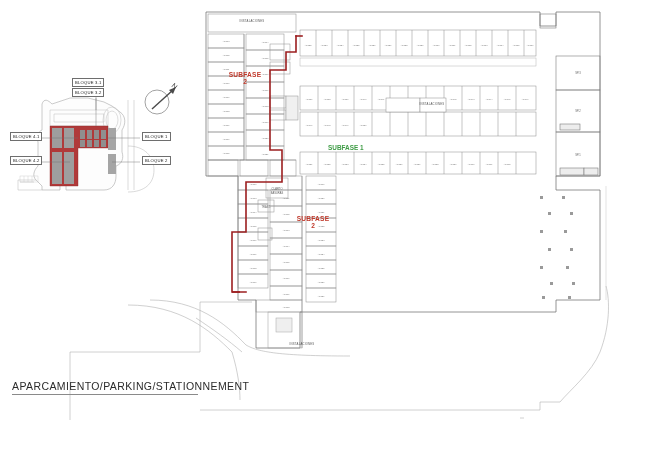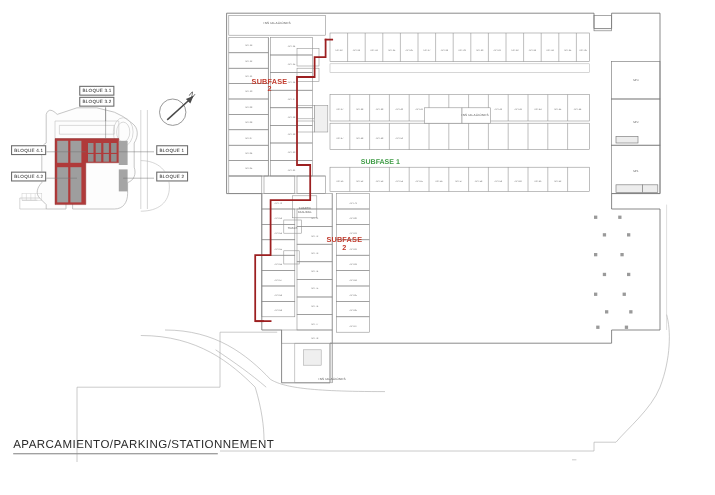--- a/index.html
+++ b/index.html
@@ -7,21 +7,21 @@
   body{
     width:650px;height:450px;overflow:hidden;position:relative;
     font-family:"Liberation Sans","DejaVu Sans",sans-serif;
     color:#333;
   }
   #sheet{position:absolute;inset:0;width:650px;height:450px;}
   .plan-svg{position:absolute;left:0;top:0;width:650px;height:450px;}
 
   
   .title-block{
-    position:absolute;left:12px;top:398px;
+    position:absolute;left:12px;top:380px;
     letter-spacing:.4px;
   }
   .title-text{
     font-size:10.5px;color:#2b2b2b;white-space:nowrap;
     font-family:"Liberation Sans","DejaVu Sans",sans-serif;
   }
   .title-rule{
     margin-top:2px;height:1.4px;background:#8a8a8a;width:186px;
   }
 

